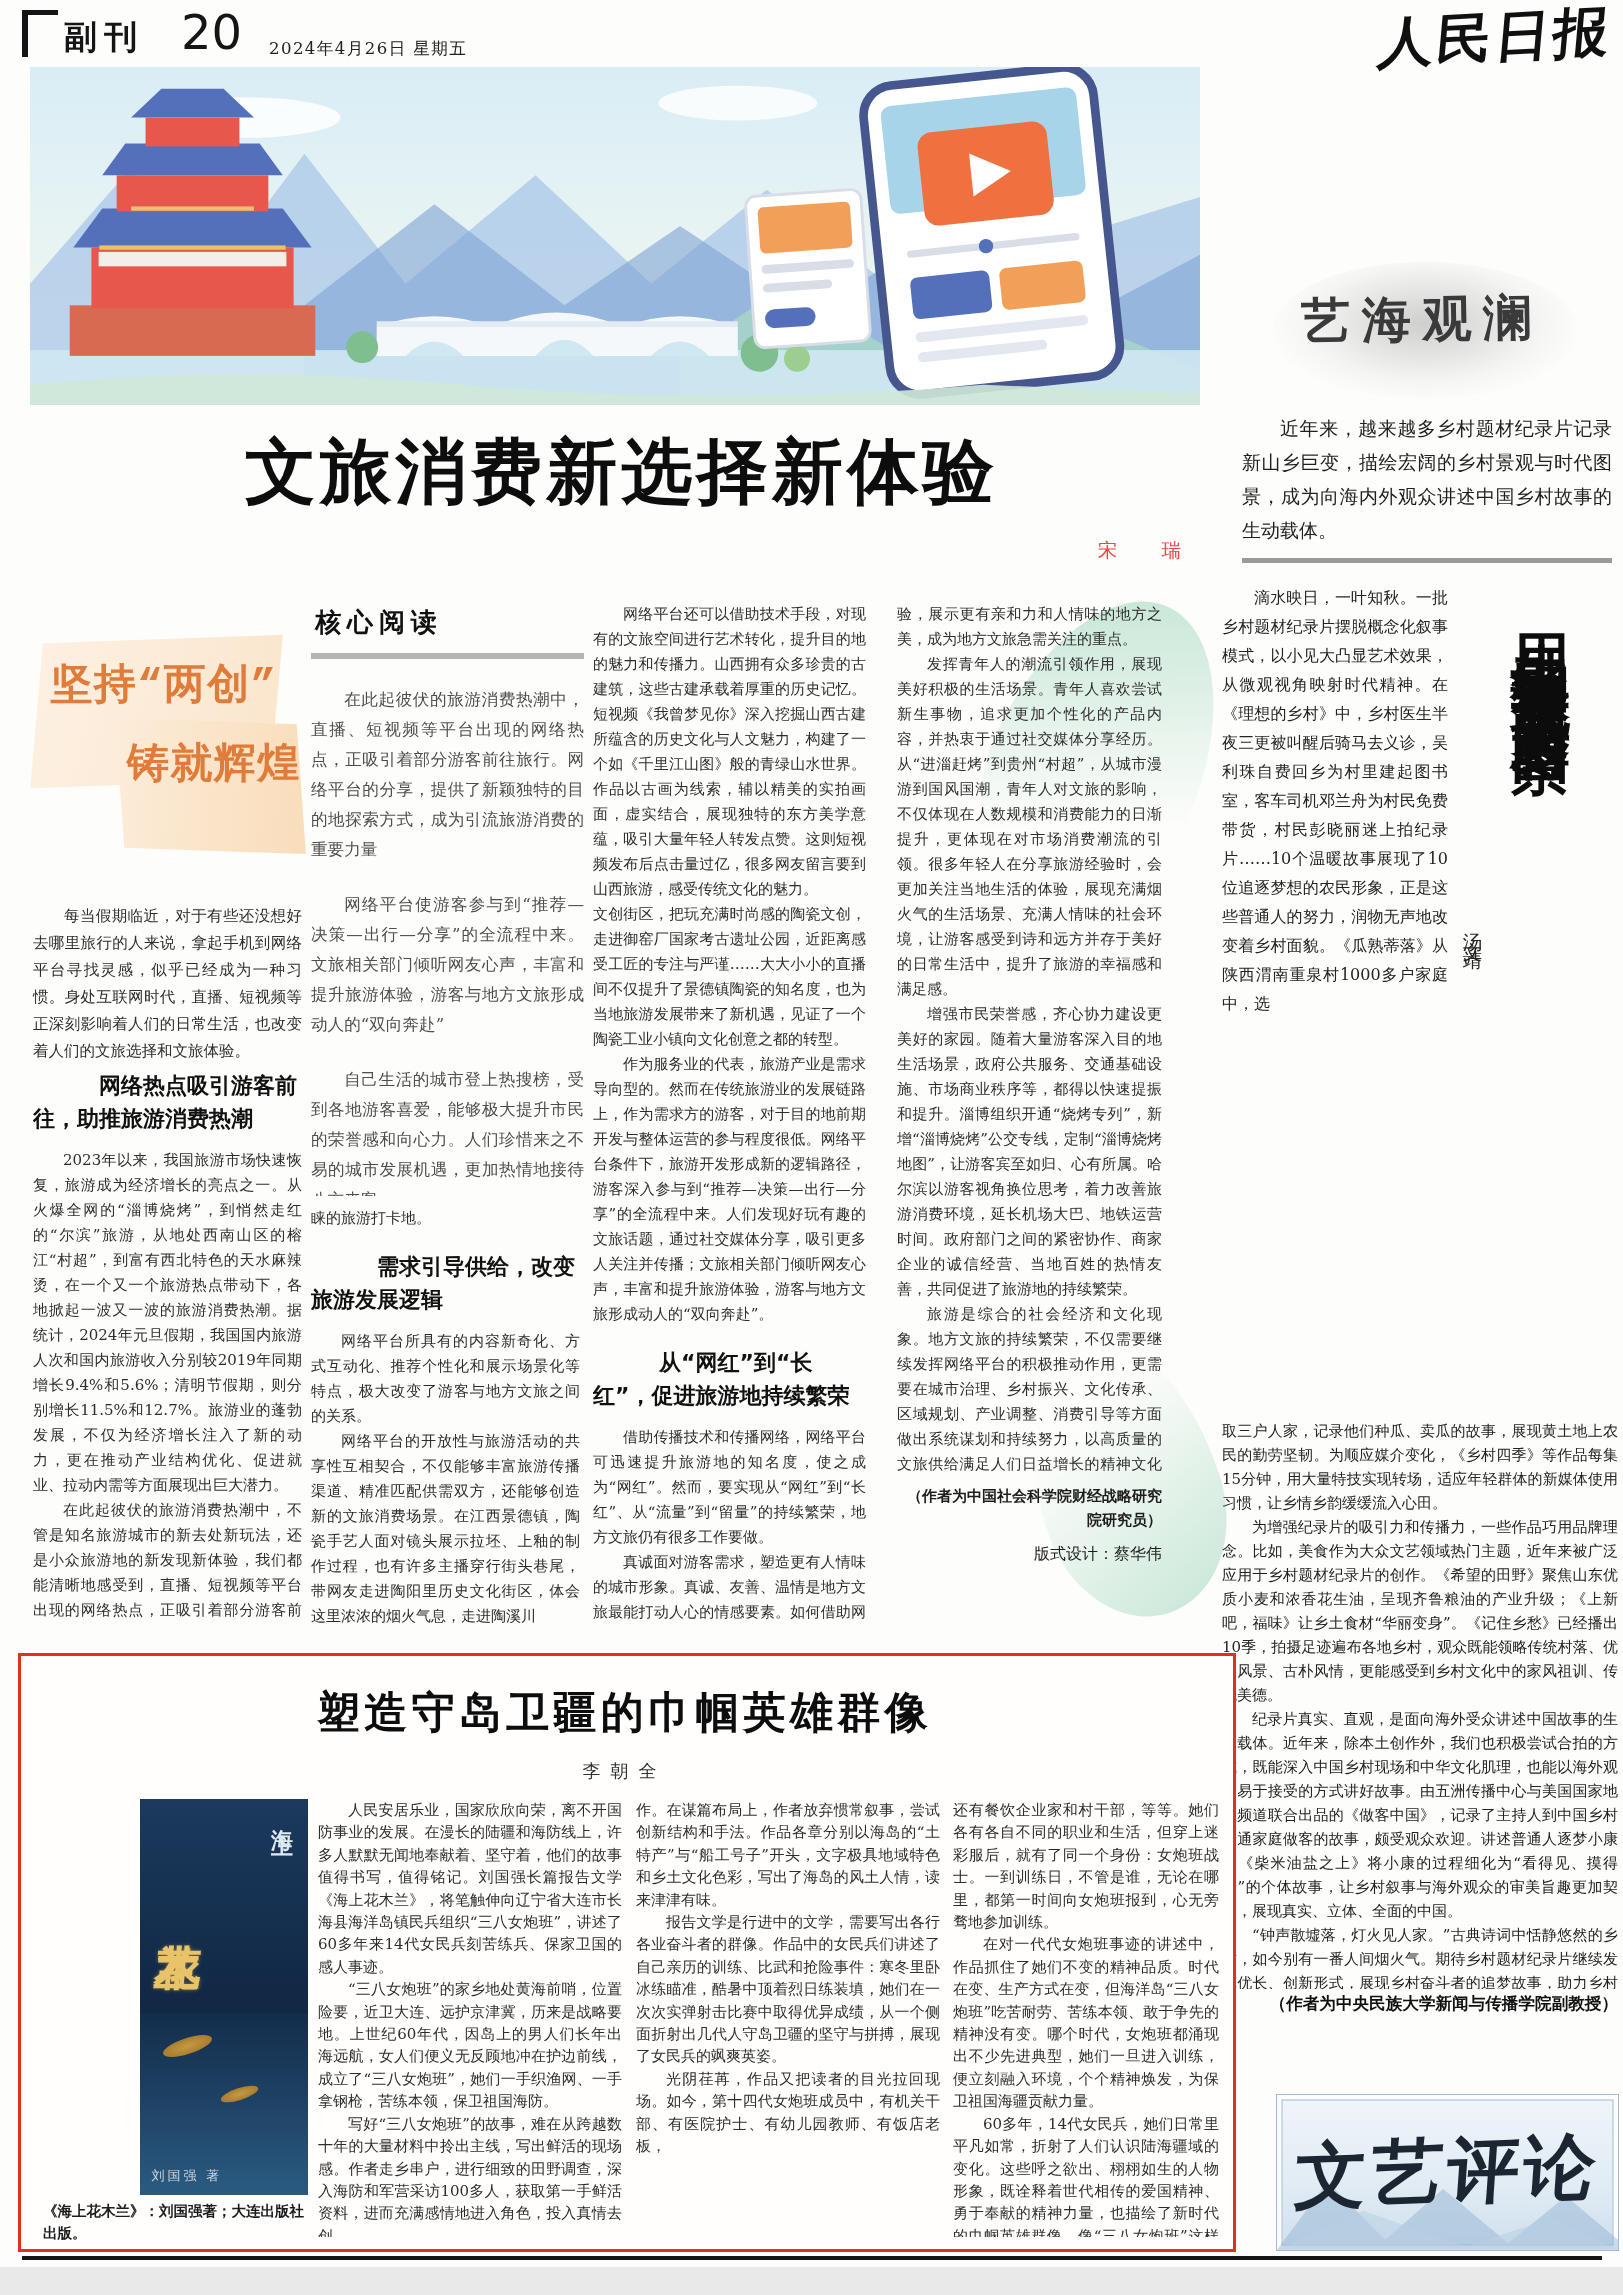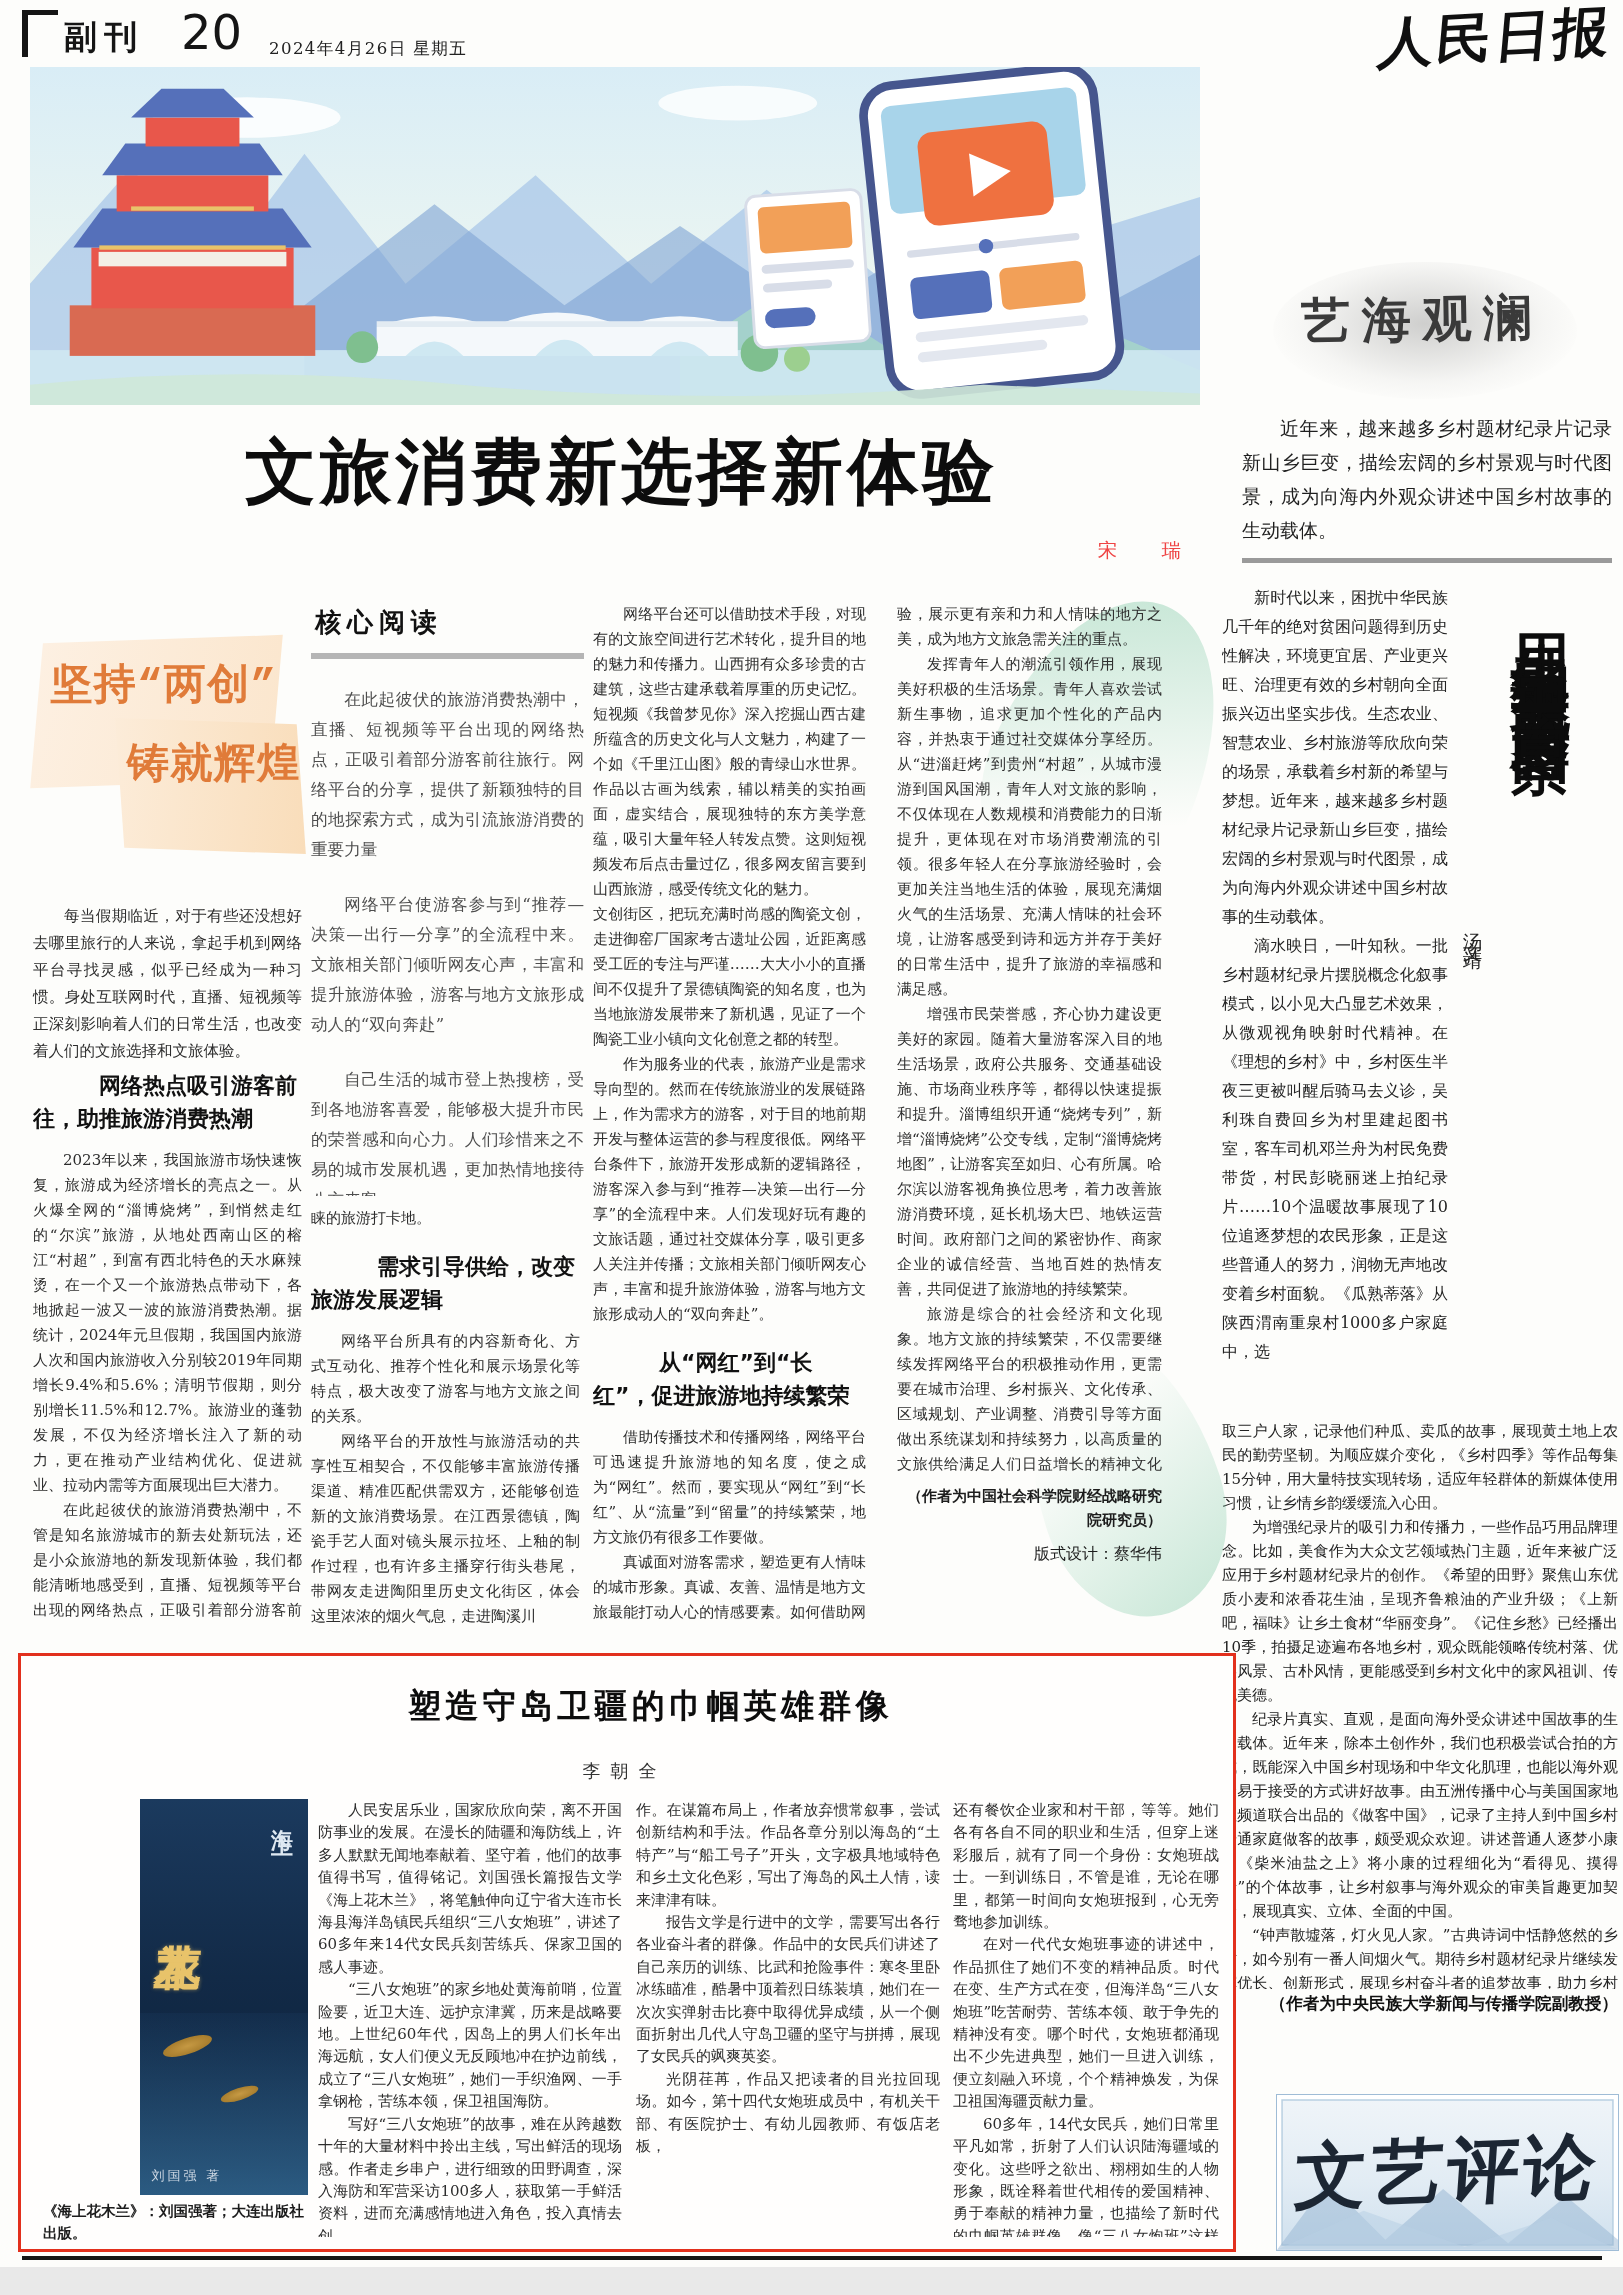--- a/index.html
+++ b/index.html
@@ -63,21 +63,21 @@
   .right-credit{left:1222px;top:1993px;width:396px;text-align:right;font-size:16.6px;font-weight:700;color:#111;
                 font-family:"DejaVu Sans","Liberation Sans",sans-serif;}
   
   .banner{left:1276px;top:2094px;width:341px;height:155px;border:1.4px solid #9fbcd6;box-shadow:inset 0 0 0 4.3px #ffffff,inset 0 0 0 5.8px #b9d0e2;
           background:linear-gradient(180deg,#f0f5f9 0%,#e2ecf4 55%,#cfe0ee 100%);overflow:hidden;}
   .banner-text{position:absolute;left:0;top:29px;width:100%;text-align:center;font-weight:900;font-size:72px;
                color:#1c2633;transform:rotate(-2deg) skewX(-6deg);letter-spacing:4.3px;}
   
   .red-box{left:18px;top:1653px;width:1212px;height:593px;border:3.6px solid #e2301d;background:#fffefd;z-index:2;}
   .b-title{left:22px;top:1684px;width:1205px;text-align:center;font-family:"DejaVu Sans","Liberation Sans",sans-serif;
-           font-weight:900;font-size:33px;letter-spacing:4.3px;color:#0d0d0d;z-index:3;margin-left:26px;}
+           font-weight:900;font-size:43px;letter-spacing:4.3px;color:#0d0d0d;z-index:3;}
   .b-author{left:22px;top:1759px;width:1205px;text-align:center;font-size:18px;letter-spacing:10px;color:#333;z-index:3;}
   .bcol{overflow:hidden;z-index:3;}
   .bcol p{margin:0;text-indent:2em;text-align:justify;font-size:15px;line-height:22.4px;color:#2d2d2d;}
   .bcolA{left:318px;top:1799px;width:304px;height:438px;}
   .bcolB{left:636px;top:1799px;width:304px;height:438px;}
   .bcolC{left:953px;top:1799px;width:266px;height:438px;}
   
   .cover{left:140px;top:1799px;width:168px;height:396px;background:linear-gradient(180deg,#1b3a5e 0%,#122a47 45%,#0b1f38 100%);z-index:3;overflow:hidden;}
   .cover-sea{position:absolute;left:0;bottom:0;width:100%;height:46%;background:linear-gradient(180deg,rgba(42,90,140,.1),rgba(70,140,190,.55));}
   .cover-ht{position:absolute;right:10px;top:11.6px;writing-mode:vertical-rl;color:#dfe9f2;font-size:22px;letter-spacing:5.8px;font-weight:700;}
@@ -220,21 +220,20 @@
   <div class="abs yhgl-wrap">
     <div class="yhgl-blob"></div>
     <div class="yhgl-text">艺海观澜</div>
   </div>
   <div class="abs right-intro">
     <p>近年来，越来越多乡村题材纪录片记录新山乡巨变，描绘宏阔的乡村景观与时代图景，成为向海内外观众讲述中国乡村故事的生动载体。</p>
   </div>
   <div class="abs right-divider"></div>
 
   <div class="abs right-narrow">
-    <p>新时代以来，困扰中华民族几千年的绝对贫困问题得到历史性解决，环境更宜居、产业更兴旺、治理更有效的乡村朝向全面振兴迈出坚实步伐。生态农业、智慧农业、乡村旅游等欣欣向荣的场景，承载着乡村新的希望与梦想。近年来，越来越多乡村题材纪录片记录新山乡巨变，描绘宏阔的乡村景观与时代图景，成为向海内外观众讲述中国乡村故事的生动载体。</p>
     <p>滴水映日，一叶知秋。一批乡村题材纪录片摆脱概念化叙事模式，以小见大凸显艺术效果，从微观视角映射时代精神。在《理想的乡村》中，乡村医生半夜三更被叫醒后骑马去义诊，吴利珠自费回乡为村里建起图书室，客车司机邓兰舟为村民免费带货，村民彭晓丽迷上拍纪录片……10个温暖故事展现了10位追逐梦想的农民形象，正是这些普通人的努力，润物无声地改变着乡村面貌。《瓜熟蒂落》从陕西渭南重泉村1000多户家庭中，选</p>
   </div>
   <div class="abs vtitle">用生动影像展现美丽乡村图景</div>
   <div class="abs vauthor">汤文靖</div>
   <div class="abs right-wide">
     <p style="text-indent:0">取三户人家，记录他们种瓜、卖瓜的故事，展现黄土地上农民的勤劳坚韧。为顺应媒介变化，《乡村四季》等作品每集15分钟，用大量特技实现转场，适应年轻群体的新媒体使用习惯，让乡情乡韵缓缓流入心田。</p>
     <p>为增强纪录片的吸引力和传播力，一些作品巧用品牌理念。比如，美食作为大众文艺领域热门主题，近年来被广泛应用于乡村题材纪录片的创作。《希望的田野》聚焦山东优质小麦和浓香花生油，呈现齐鲁粮油的产业升级；《上新吧，福味》让乡土食材“华丽变身”。《记住乡愁》已经播出10季，拍摄足迹遍布各地乡村，观众既能领略传统村落、优美风景、古朴风情，更能感受到乡村文化中的家风祖训、传统美德。</p>
     <p>纪录片真实、直观，是面向海外受众讲述中国故事的生动载体。近年来，除本土创作外，我们也积极尝试合拍的方式，既能深入中国乡村现场和中华文化肌理，也能以海外观众易于接受的方式讲好故事。由五洲传播中心与美国国家地理频道联合出品的《做客中国》，记录了主持人到中国乡村普通家庭做客的故事，颇受观众欢迎。讲述普通人逐梦小康的《柴米油盐之上》将小康的过程细化为“看得见、摸得着”的个体故事，让乡村叙事与海外观众的审美旨趣更加契合，展现真实、立体、全面的中国。</p>
     <p>“钟声散墟落，灯火见人家。”古典诗词中恬静悠然的乡村，如今别有一番人间烟火气。期待乡村题材纪录片继续发挥优长、创新形式，展现乡村奋斗者的追梦故事，助力乡村全面振兴持续推进。</p>
   </div>

